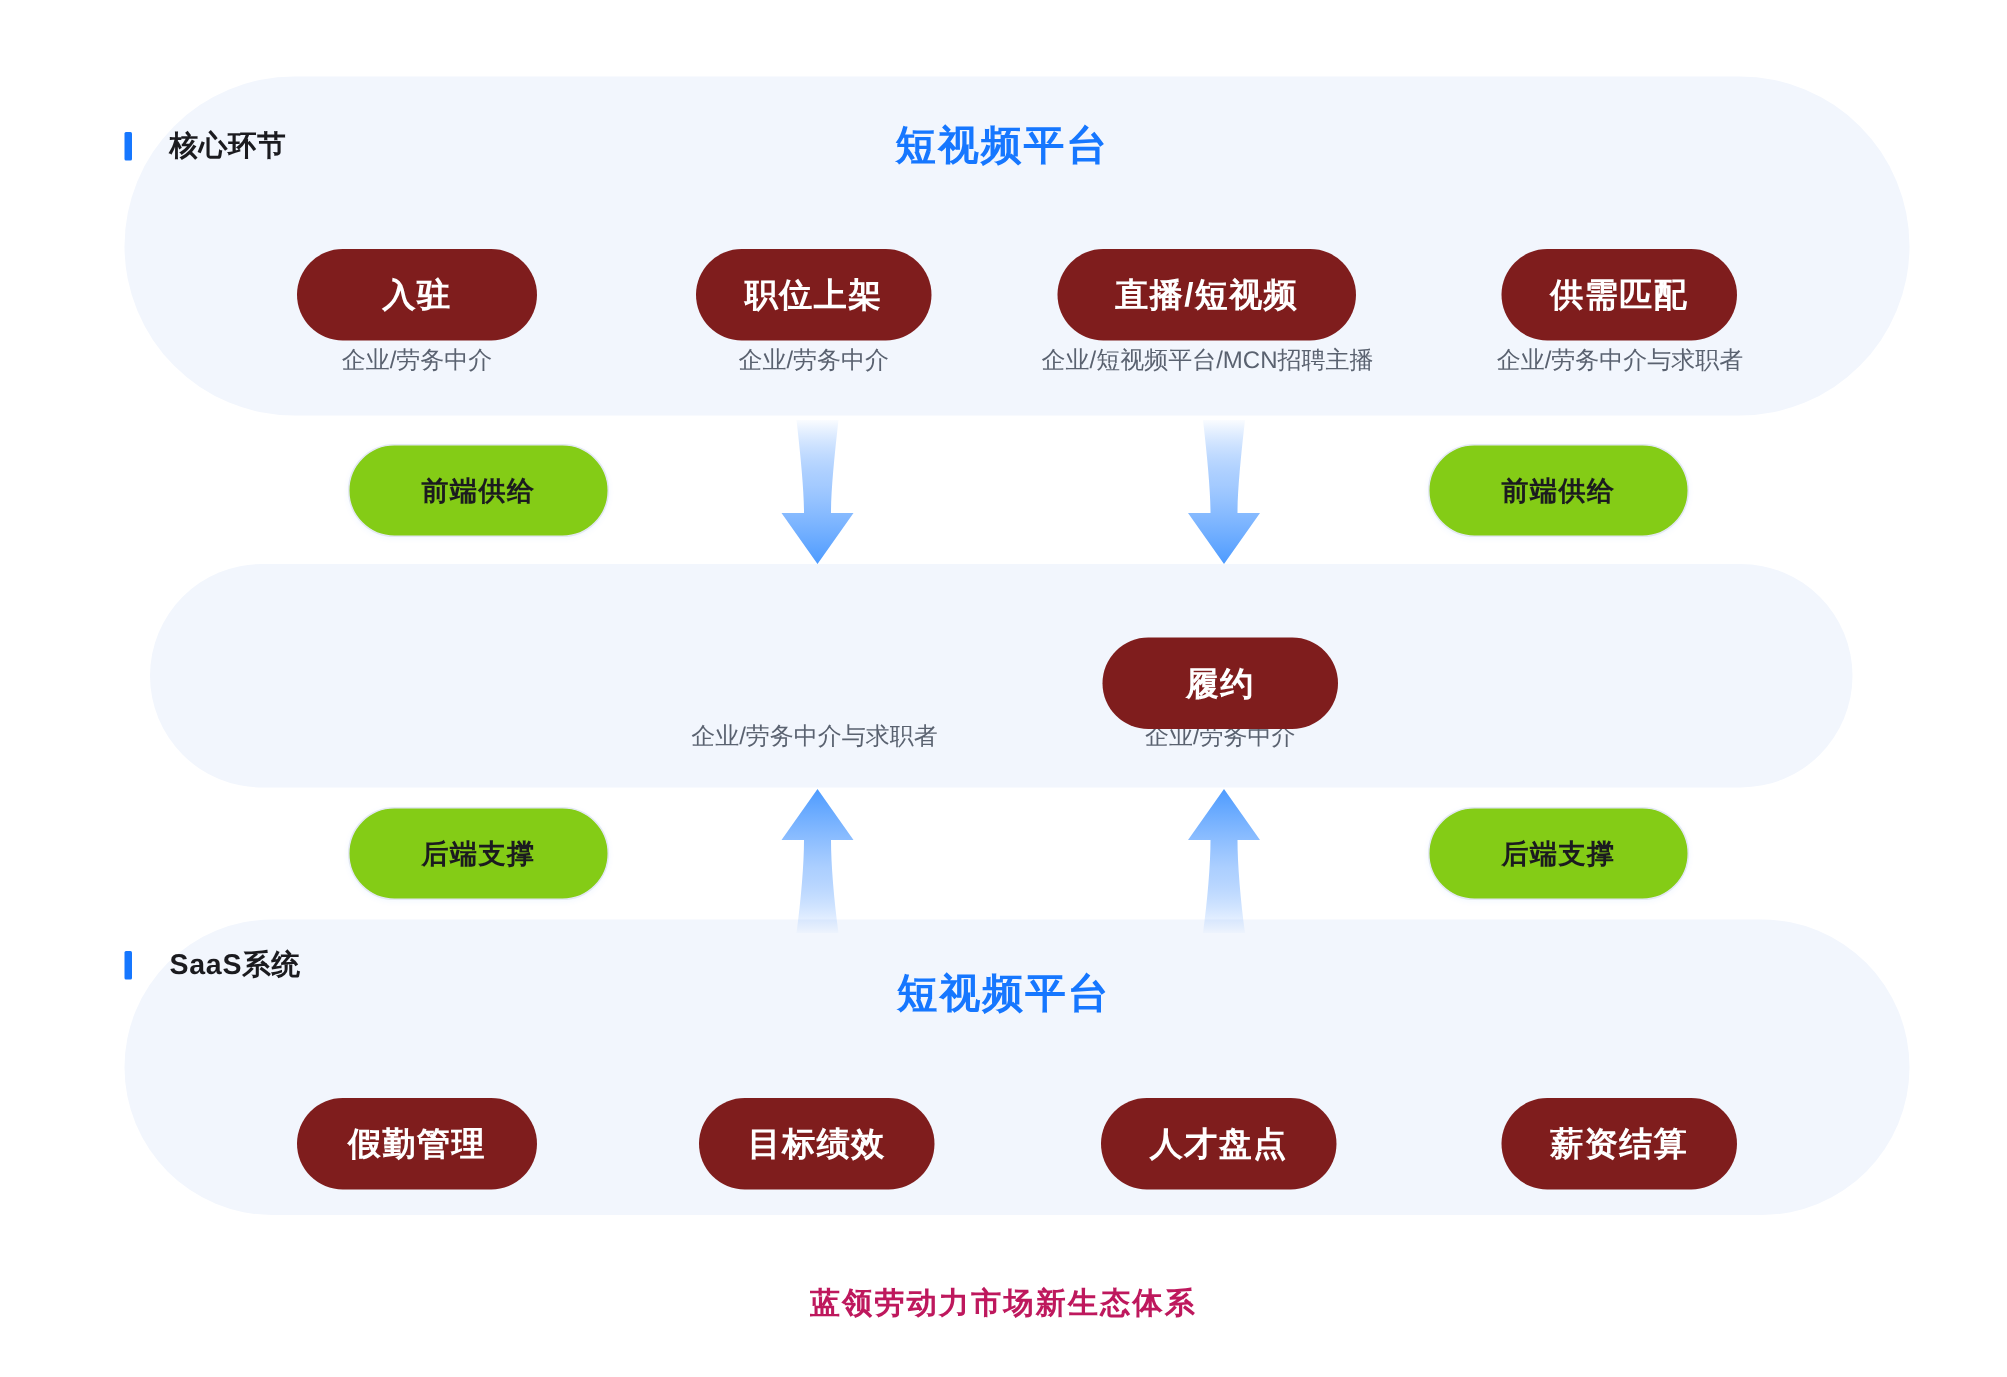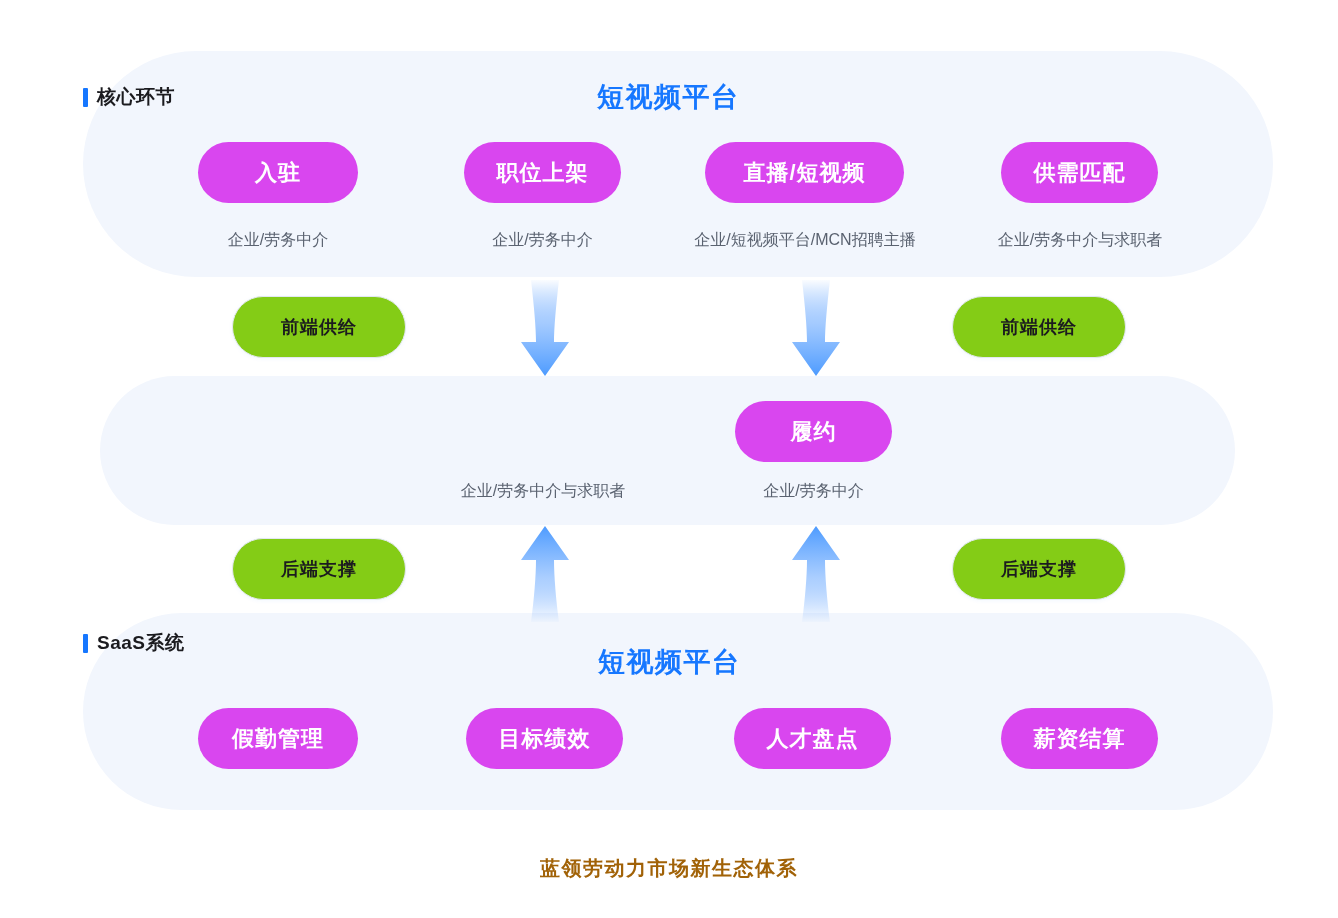--- a/index.html
+++ b/index.html
@@ -22,21 +22,21 @@
   }
   .band--top    { left: 83px;  top: 51px;  width: 1190px; height: 226px; border-radius: 113px; }
   .band--middle { left: 100px; top: 376px; width: 1135px; height: 149px; border-radius: 75px;  }
   .band--bottom { left: 83px;  top: 613px; width: 1190px; height: 197px; border-radius: 99px;  }
 
   
   .section-label {
     position: absolute;
     display: flex;
     align-items: center;
-    gap: 9px;
+    gap: 25px;
     z-index: 6;
   }
   .section-label .tick {
     width: 5px;
     height: 19px;
     background: #1677ff;
     border-radius: 1px;
     display: block;
   }
   .section-label .txt {
@@ -58,31 +58,32 @@
     letter-spacing: 1.5px;
     white-space: nowrap;
     z-index: 6;
   }
   .band-title--top  { left: 597px; top: 79px; }
   .band-title--saas { left: 598px; top: 644px; }
 
   
   .node {
     position: absolute;
-    background: #d946ef;
+    background: #7f1d1d;
     color: #ffffff;
     border-radius: 999px;
     display: flex;
     align-items: center;
     justify-content: center;
     font-size: 22px;
     font-weight: 700;
     letter-spacing: 1px;
     white-space: nowrap;
     z-index: 7;
+    margin-top: 24px;
   }
   .node--h { height: 61px; }
 
   
   .node-caption {
     position: absolute;
     font-size: 16px;
     color: #5a6270;
     white-space: nowrap;
     text-align: center;
@@ -113,21 +114,21 @@
 
   
   .figure-caption {
     position: absolute;
     left: 0;
     right: 0;
     top: 855px;
     text-align: center;
     font-size: 20px;
     font-weight: 700;
-    color: #a16207;
+    color: #be185d;
     letter-spacing: 1.5px;
   }
 </style>
 </head>
 <body>
 
 <div class="canvas">
 
   <div class="band band--top"></div>
 

